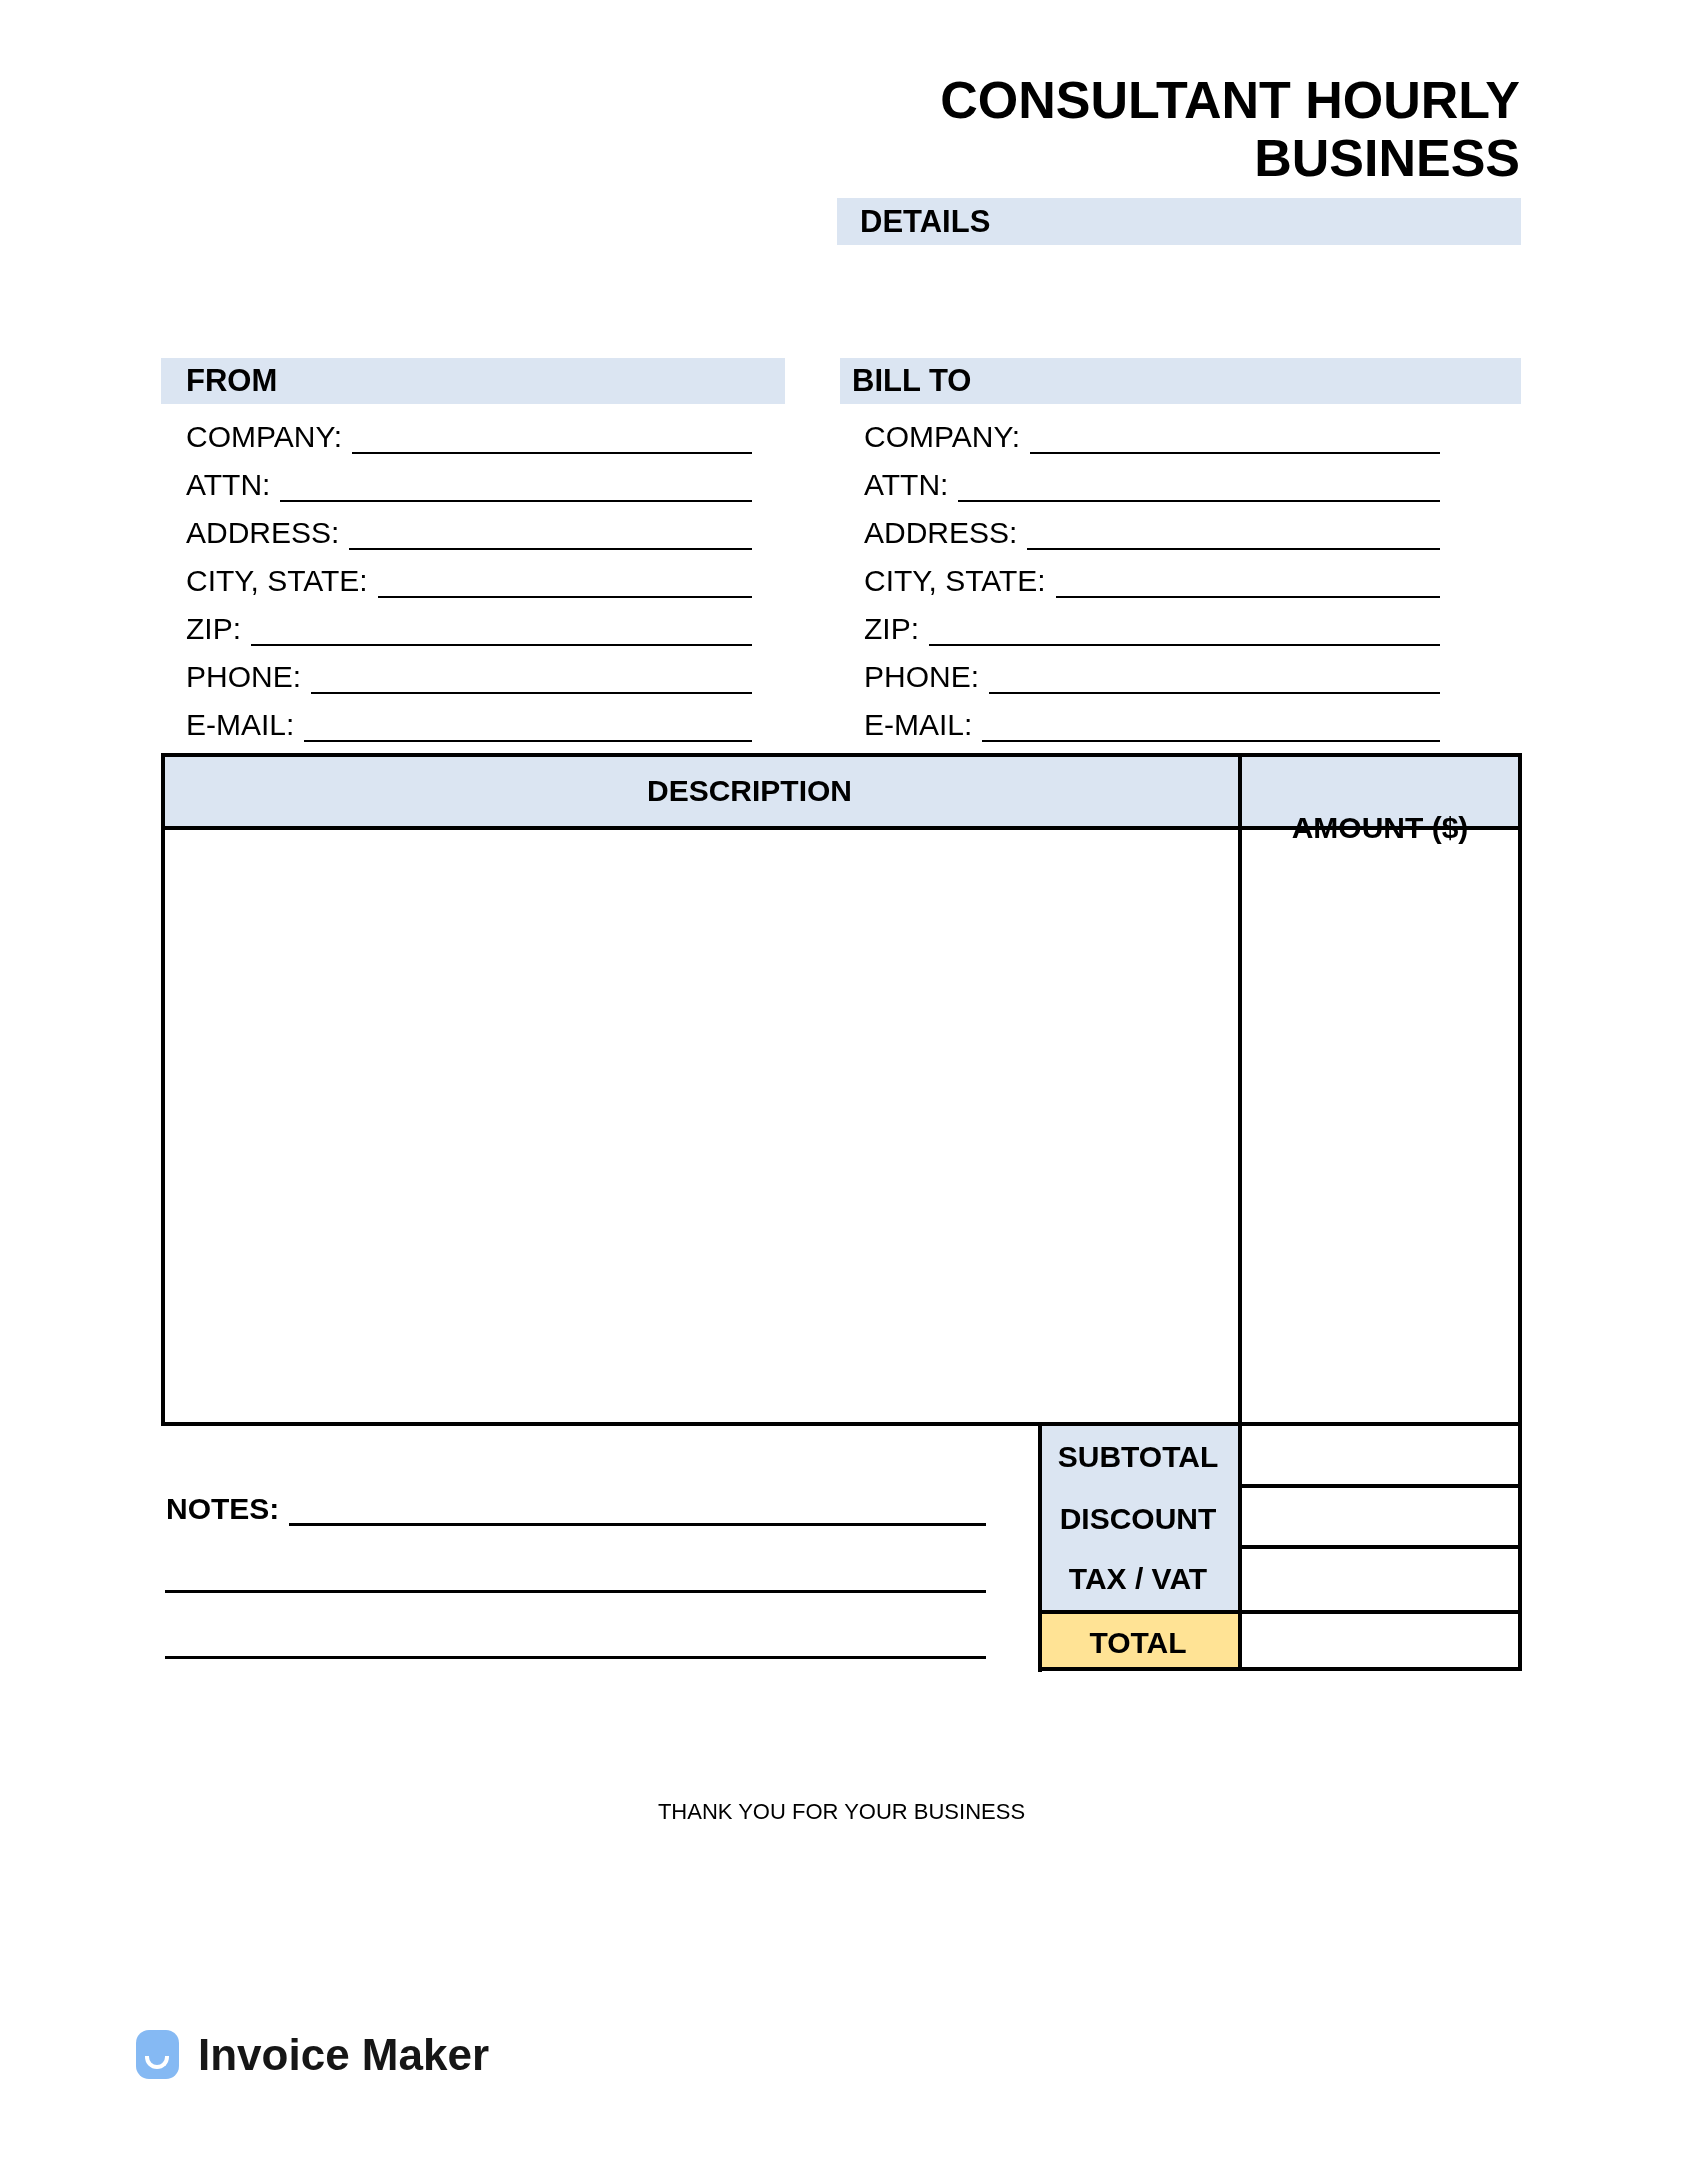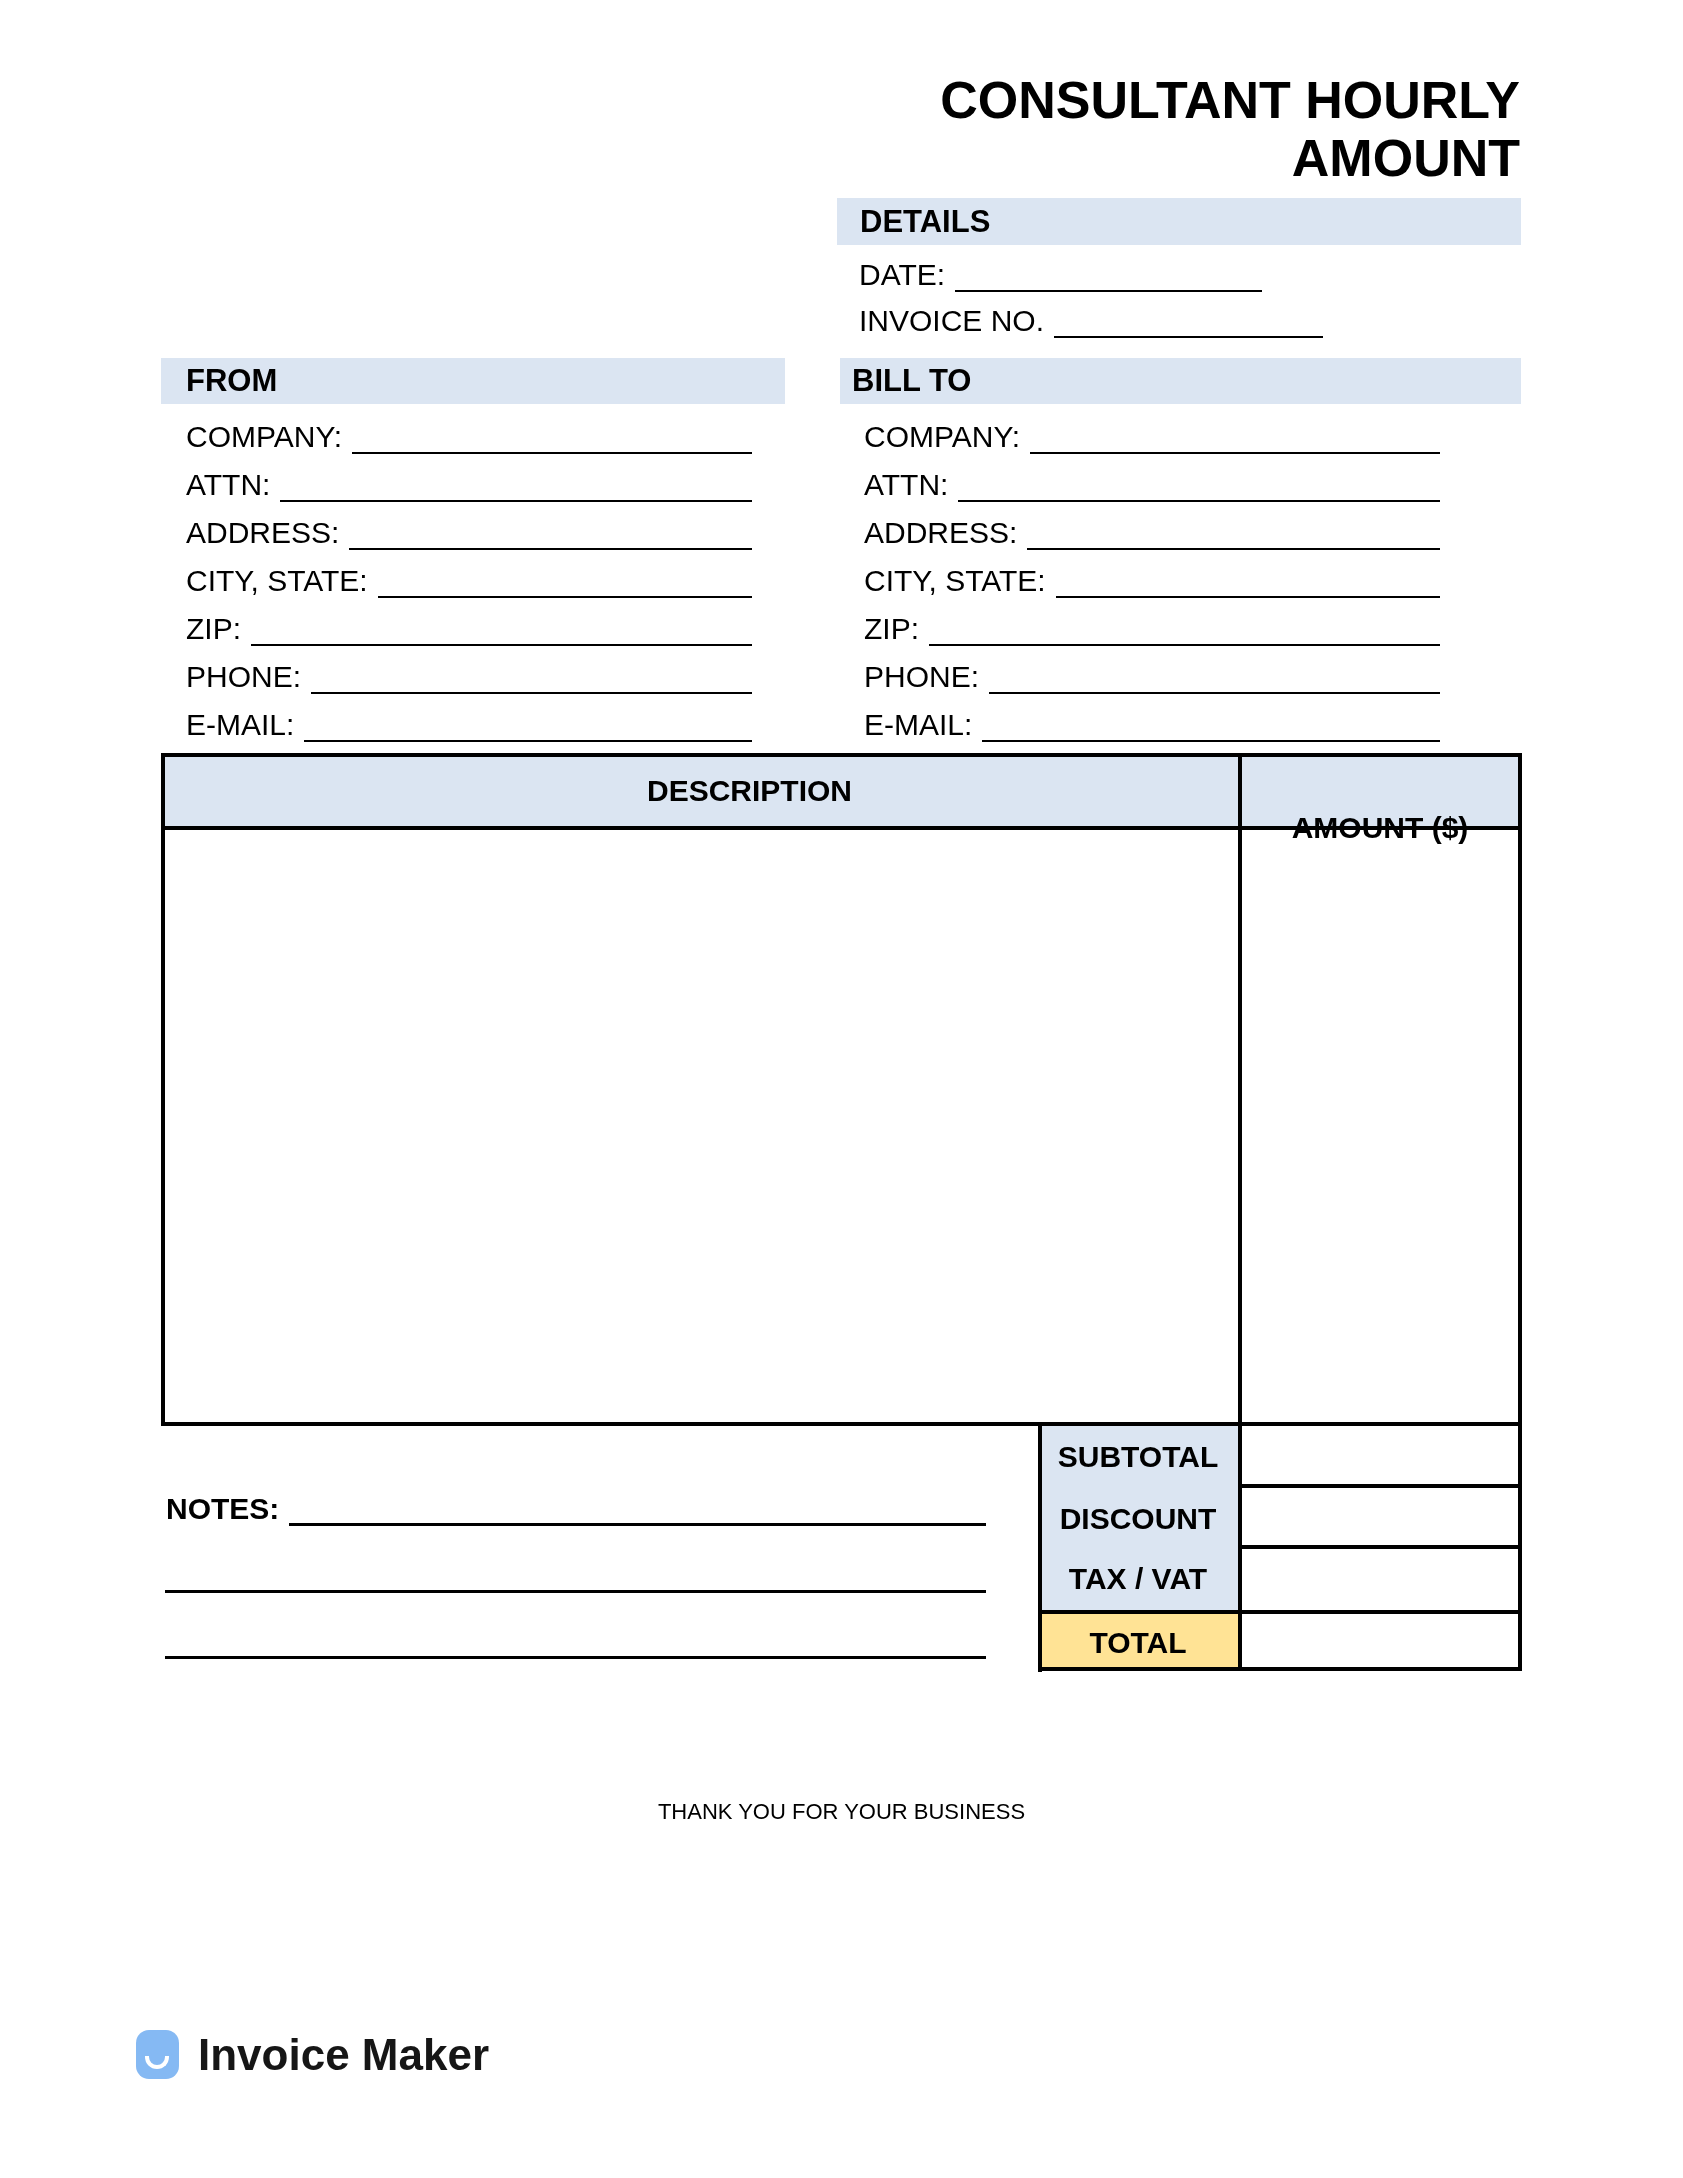--- a/index.html
+++ b/index.html
@@ -57,34 +57,24 @@
     position:absolute;left:9px;top:26px;width:24px;height:13px;box-sizing:border-box;
     border:4px solid #fff;border-top:none;border-radius:0 0 12px 12px;
   }
   #brand-name{margin-left:19px;font-size:44px;font-weight:700;color:#161616;line-height:49px;}
 </style>
 </head>
 <body>
 
 <div id="page">
 
-  <div class="abs" id="title">CONSULTANT HOURLY AMOUNT</div>
+  <div class="abs" id="title">CONSULTANT HOURLY BUSINESS</div>
 
   <div class="abs bar" id="details-bar">
     <span>DETAILS</span>
-  </div>
-  <div class="abs rows" id="details-rows">
-    <div class="frow">
-      <span class="lbl">DATE:</span>
-      <span class="fillw" style="width:307px"></span>
-    </div>
-    <div class="frow">
-      <span class="lbl">INVOICE NO.</span>
-      <span class="fillw" style="width:269px"></span>
-    </div>
   </div>
 
   <div class="abs bar" id="from-bar">
     <span>FROM</span>
   </div>
   <div class="abs rows" id="from-rows">
     <div class="frow">
       <span class="lbl">COMPANY:</span>
       <span class="fill"></span>
     </div>

